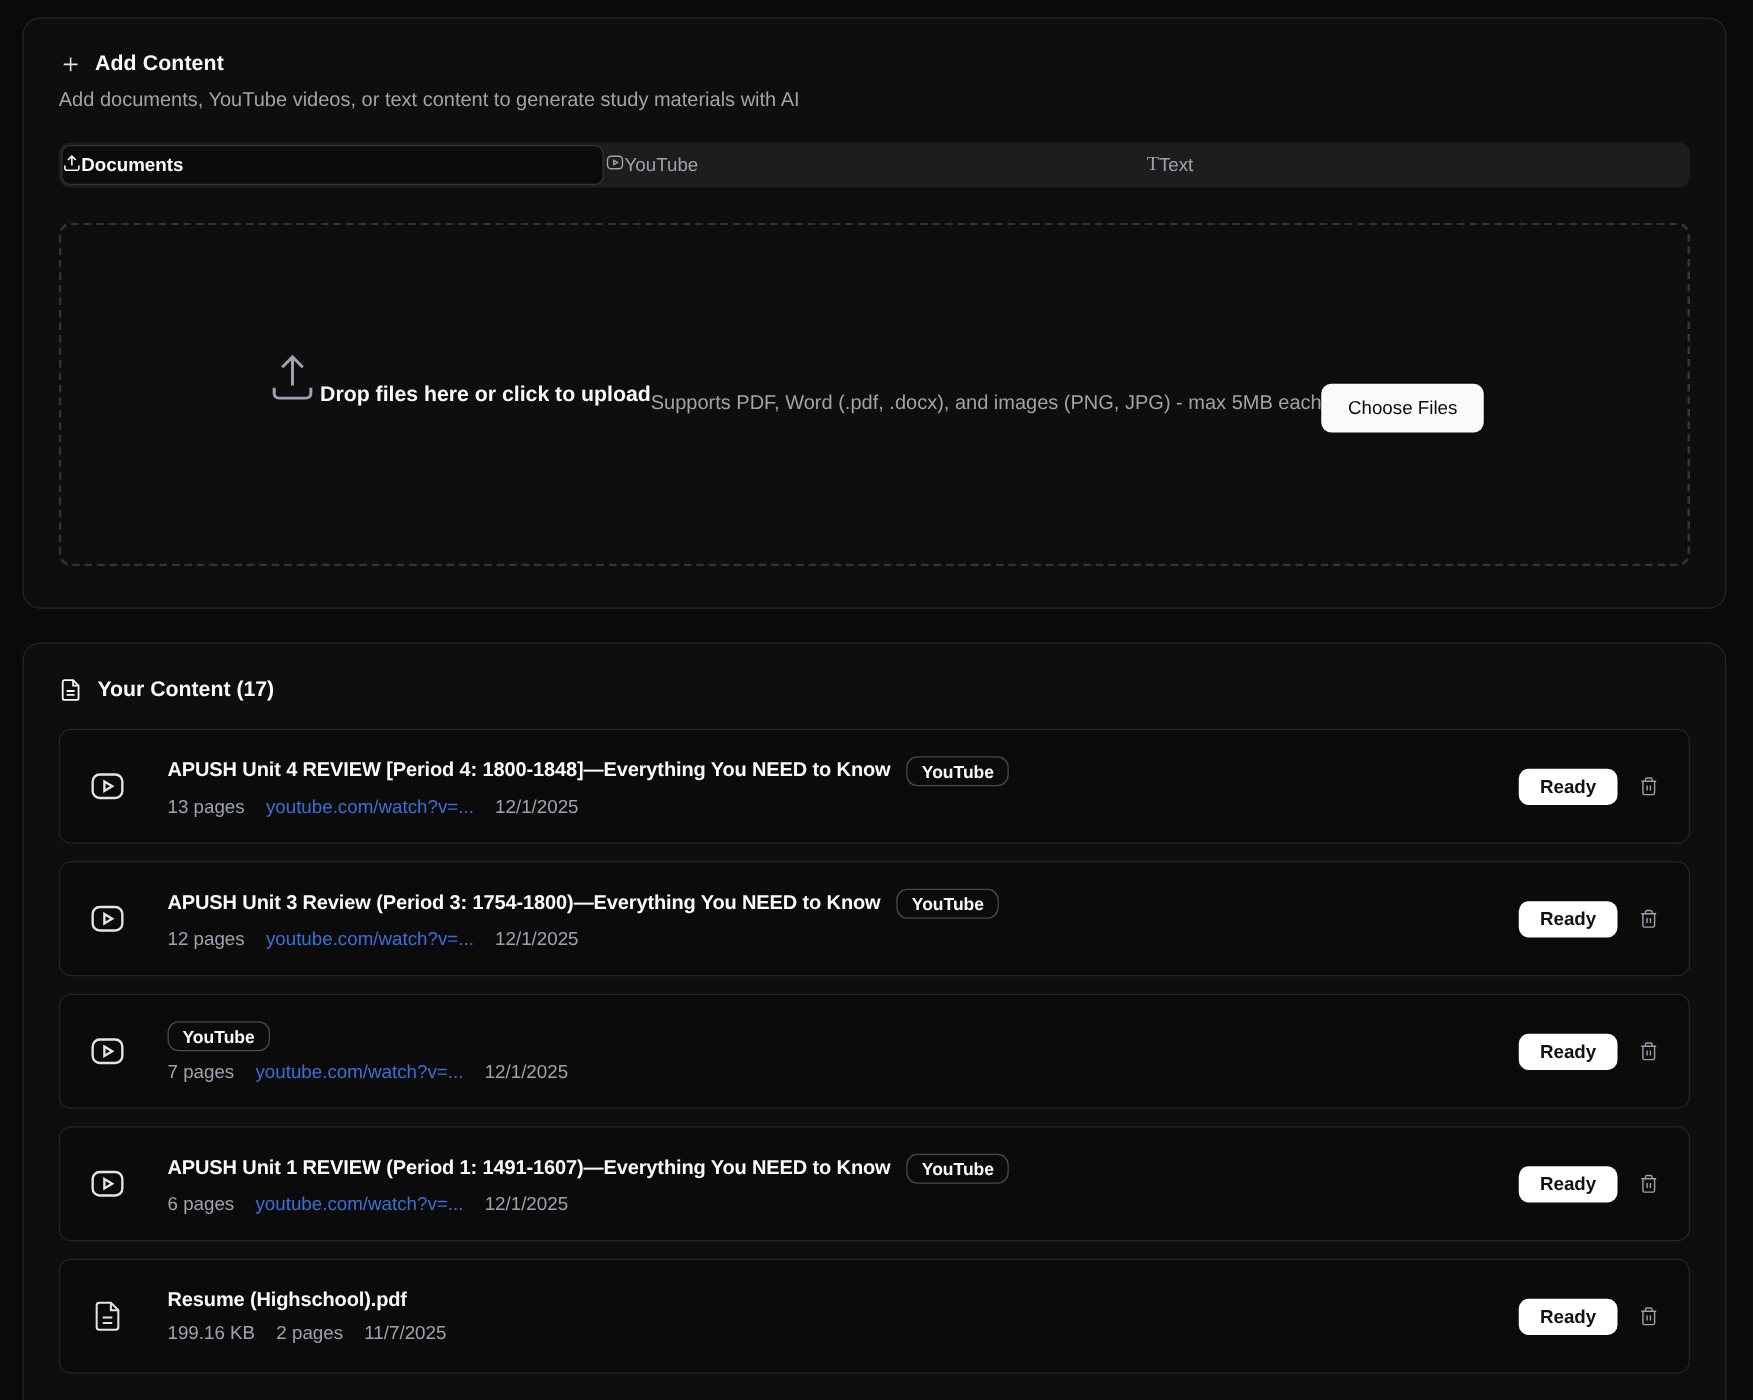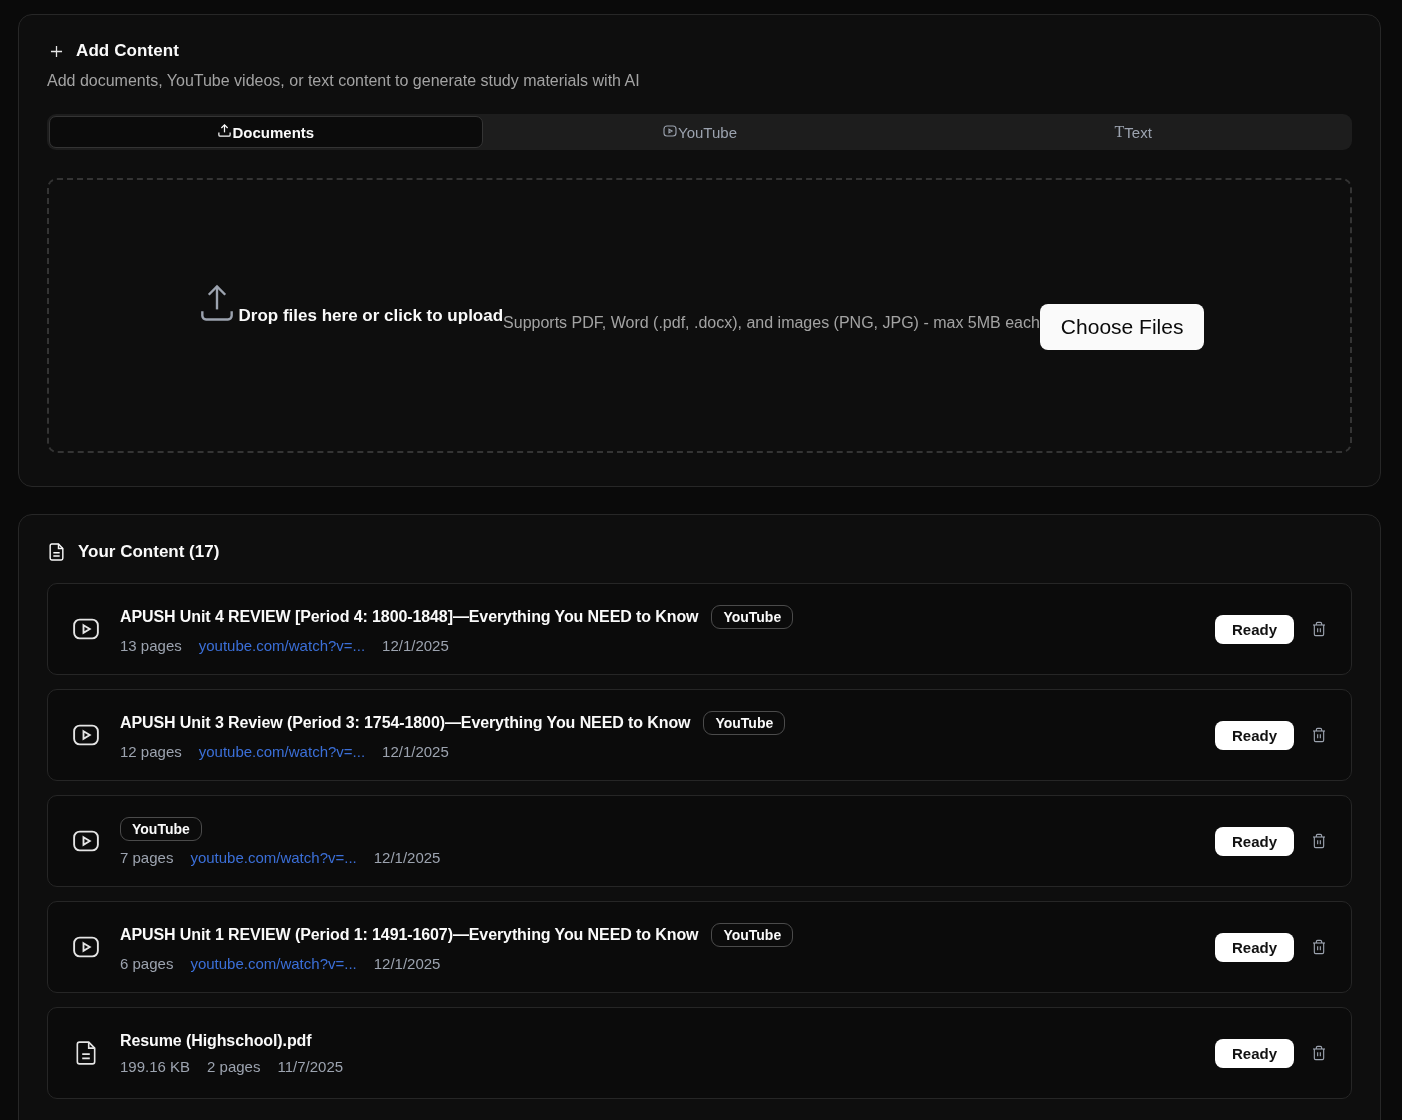--- a/index.html
+++ b/index.html
@@ -32,21 +32,21 @@
     margin-top:24px;
     height:36px;
     background:#1d1d1d;
     border-radius:9px;
     display:flex;
     align-items:stretch;
     padding:2px;
   }
   .tab {
     flex:1;
-    display:flex; align-items:center; justify-content:center; gap:0;
+    display:flex; align-items:center; gap:0;
     font-size:15px; color:#9ca3af;
     border-radius:7px;
     cursor:pointer;
     border:1px solid transparent;
   }
   .tab.active {
     background:#0b0b0b;
     border-color:#343434;
     color:#fafafa;
     font-weight:700;
@@ -63,38 +63,39 @@
     text-align:center;
   }
   .upload-big-icon { color:#9ca3af; margin-bottom:22px; }
   .drop-headline { font-size:17px; font-weight:700; color:#fafafa; }
   .drop-supports { margin-top:14px; font-size:16px; color:#a3a3a3; }
   .choose-files-btn {
     margin-top:22px;
     background:#fafafa; color:#0a0a0a;
     border:none; border-radius:8px;
     padding:11px 21px;
-    font-size:21px; font-weight:500;
+    font-size:15px; font-weight:500;
     font-family:"Liberation Sans", sans-serif;
     cursor:pointer;
   }
 
   
   .yc-header { display:flex; align-items:center; gap:12px; margin-bottom:20px; }
   .yc-header .file-icon { color:#fafafa; display:flex; }
   .yc-title { font-size:17px; font-weight:700; color:#fafafa; }
 
   .item-row {
     height:92px;
     border:1px solid #262626;
     border-radius:10px;
     background:#0b0b0b;
     display:flex; align-items:center;
     padding:0 24px 0 21px;
     margin-bottom:14px;
+    gap:14px;
   }
   .item-icon { width:34px; color:#e5e5e5; display:flex; align-items:center; justify-content:center; flex-shrink:0; }
   .item-body { margin-left:17px; flex:1; min-width:0; }
   .item-title-line { display:flex; align-items:center; gap:13px; }
   .item-title { font-size:16px; font-weight:700; color:#fafafa; letter-spacing:-.1px; white-space:nowrap; }
   .badge {
     border:1px solid #4b4b4b;
     border-radius:9px;
     padding:3px 11px;
     font-size:14px; font-weight:700; color:#fafafa;

